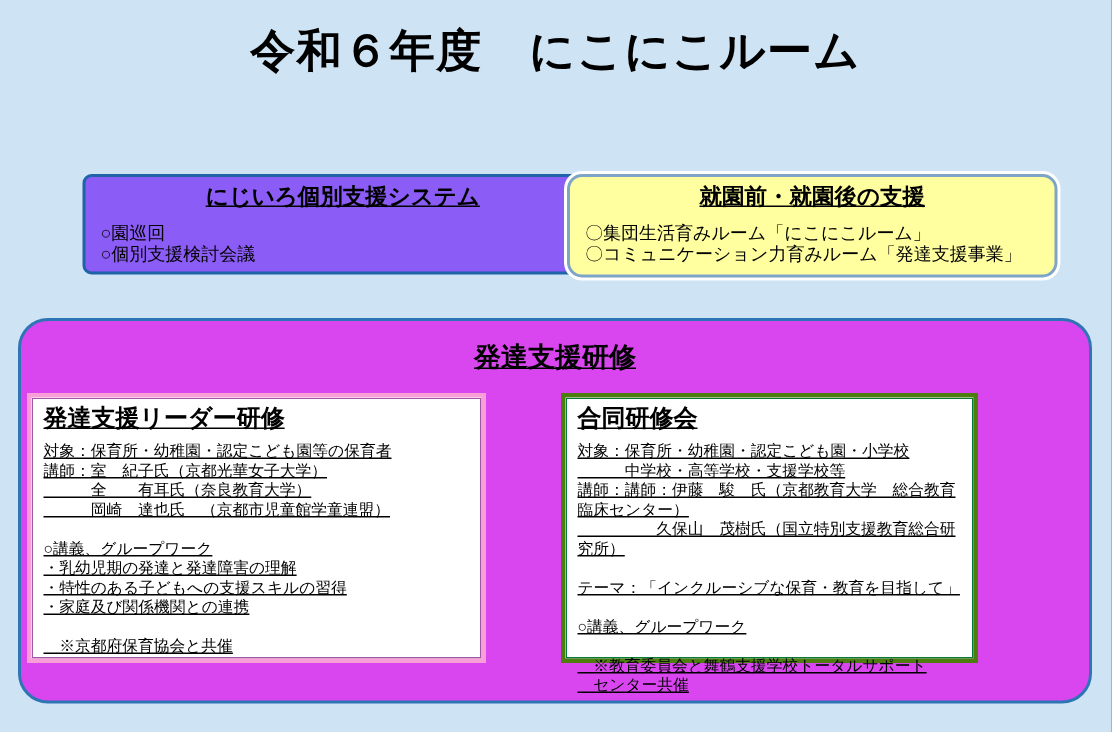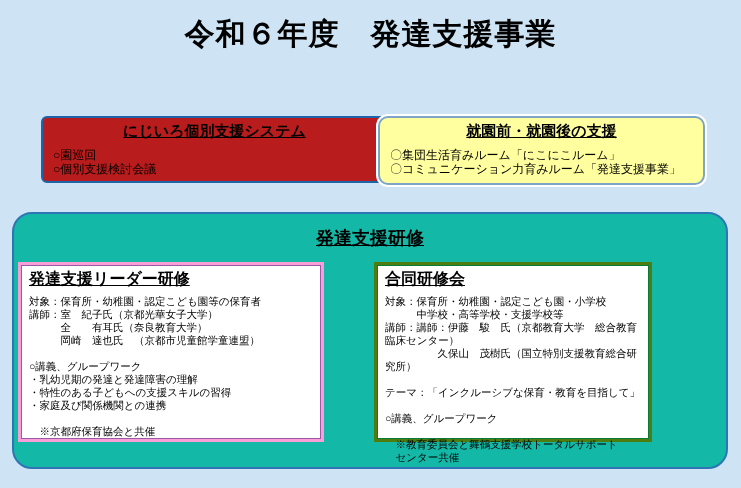--- a/index.html
+++ b/index.html
@@ -18,22 +18,22 @@
     font-size: 30px;
     font-weight: bold;
     letter-spacing: 1px;
     white-space: pre;
   }
   .box {
     position: absolute;
     padding: 4px 10px 0 10px;
   }
   .box-nijiiro {
-    left: 41px; top: 116px; width: 347px; height: 67px;
-    background: #b91c1c;
+    left: 55px; top: 116px; width: 347px; height: 67px;
+    background: #8b5cf6;
     border: 2px solid #1f63a8;
     border-radius: 6px;
   }
   .box-shuen {
     left: 378px; top: 116px; width: 327px; height: 69px;
     background: #ffffa0;
     border: 2px solid #7ea4c8;
     border-radius: 10px;
     box-shadow: 0 0 0 2px #ffffff;
   }
@@ -47,21 +47,21 @@
   }
   .box-body {
     font-size: 12px;
     line-height: 14px;
     white-space: pre-wrap;
     font-family: Liberation Serif, serif;
   }
   .big-box {
     position: absolute;
     left: 12px; top: 212px; width: 716px; height: 257px;
-    background: #14b8a6;
+    background: #d946ef;
     border: 2px solid #2e75b6;
     border-radius: 20px;
   }
   .big-title {
     position: absolute;
     top: 12px; left: 0; width: 100%;
     text-align: center;
     font-size: 18px;
     font-weight: bold;
     text-decoration: underline;
@@ -88,26 +88,27 @@
     font-size: 16px;
     font-weight: bold;
     text-decoration: underline;
     margin-bottom: 5px;
     white-space: pre;
   }
   .inner-body {
     font-size: 10.5px;
     line-height: 13px;
     white-space: pre-wrap;
+    text-decoration: underline;
   }
 </style>
 </head>
 <body>
 
-<h1 class="main-title">令和６年度　発達支援事業</h1>
+<h1 class="main-title">令和６年度　にこにこルーム</h1>
 
 <section class="box box-nijiiro">
   <div class="box-title">にじいろ個別支援システム</div>
   <div class="box-body">○園巡回
 ○個別支援検討会議</div>
 </section>
 
 <section class="box box-shuen">
   <div class="box-title">就園前・就園後の支援</div>
   <div class="box-body">〇集団生活育みルーム「にこにこルーム」

